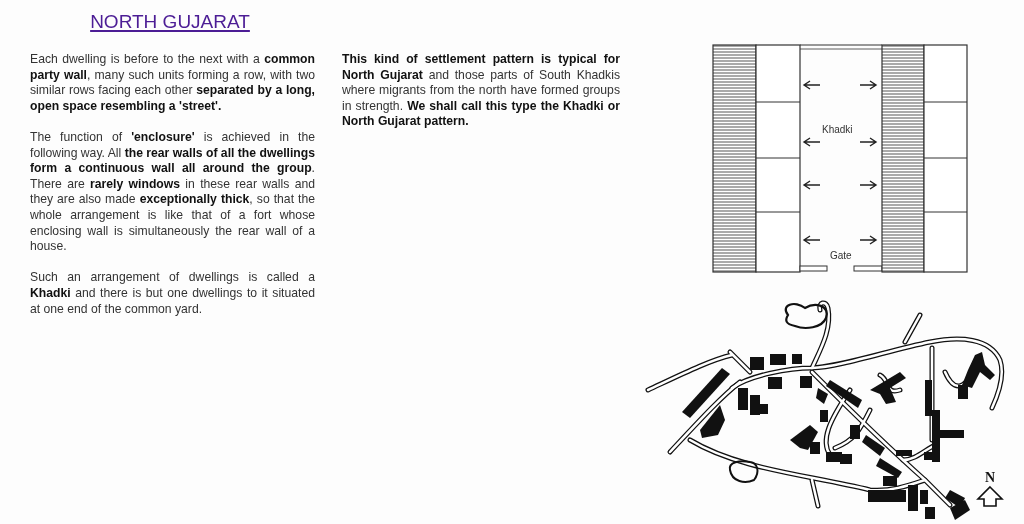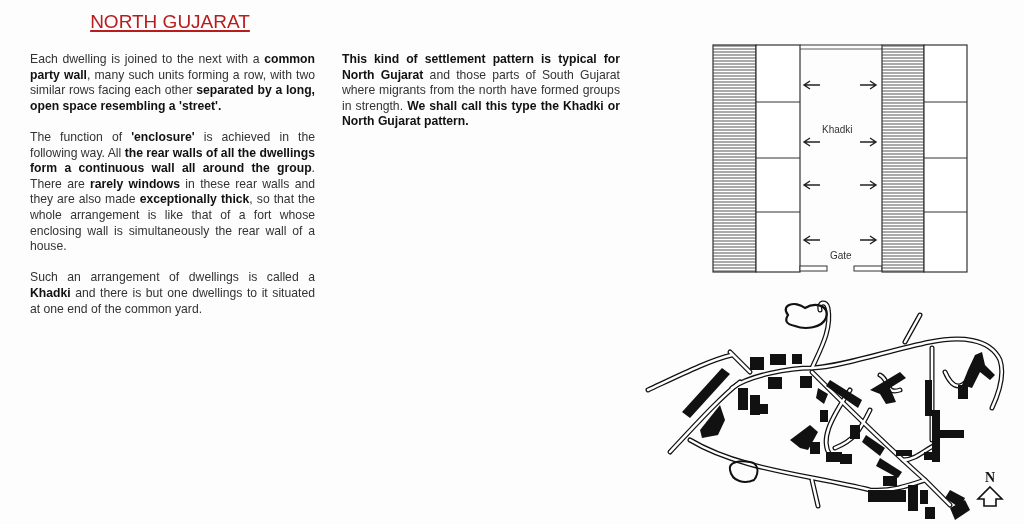--- a/index.html
+++ b/index.html
@@ -5,21 +5,21 @@
   html, body { margin: 0; padding: 0; }
   body {
     width: 1024px; height: 524px; overflow: hidden;
     background: #fdfdfd;
     position: relative;
     font-family: "Liberation Sans", sans-serif;
     color: #222;
   }
   .title {
     position: absolute; left: 60px; top: 10px; width: 220px;
-    text-align: center; color: #b91c1c;
+    text-align: center; color: #4c1d95;
     font-size: 19px; line-height: 23px;
     text-decoration: underline; text-decoration-thickness: 1.5px;
     text-underline-offset: 2px;
   }
   .col {
     position: absolute; top: 52px;
     font-size: 12.2px; line-height: 15.6px;
     text-align: justify; color: #333;
   }
   .col.left { left: 30px; width: 285px; }
@@ -30,26 +30,26 @@
   .map { position: absolute; left: 640px; top: 280px; }
 </style>
 </head>
 <body>
 
 <div class="title">
   <div>NORTH GUJARAT</div>
 </div>
 
 <div class="col left" id="col-left">
-    <p><span>Each dwelling is joined to the next with a </span><b>common party wall</b><span>, many such units forming a row, with two similar rows facing each other </span><b>separated by a long, open space resembling a 'street'.</b></p>
+    <p><span>Each dwelling is before to the next with a </span><b>common party wall</b><span>, many such units forming a row, with two similar rows facing each other </span><b>separated by a long, open space resembling a 'street'.</b></p>
     <p><span>The function of </span><b>'enclosure'</b><span> is achieved in the following way. All </span><b>the rear walls of all the dwellings form a continuous wall all around the group</b><span>. There are </span><b>rarely windows</b><span> in these rear walls and they are also made </span><b>exceptionally thick</b><span>, so that the whole arrangement is like that of a fort whose enclosing wall is simultaneously the rear wall of a house.</span></p>
     <p><span>Such an arrangement of dwellings is called a </span><b>Khadki</b><span> and there is but one dwellings to it situated at one end of the common yard.</span></p>
   </div>
 <div class="col mid" id="col-mid">
-    <p><b>This kind of settlement pattern is typical for North Gujarat</b><span> and those parts of South Gujarat where migrants from the north have formed groups in strength. </span><b>We shall call this type the Khadki or North Gujarat pattern.</b></p>
+    <p><b>This kind of settlement pattern is typical for North Gujarat</b><span> and those parts of South Khadkis where migrants from the north have formed groups in strength. </span><b>We shall call this type the Khadki or North Gujarat pattern.</b></p>
   </div>
 
 <svg class="diagram" width="280" height="250" viewBox="0 0 280 250">
   <defs>
     <pattern id="hatch" width="6" height="3" patternUnits="userSpaceOnUse">
       <rect width="6" height="3" fill="#fff"></rect>
       <line x1="0" y1="1" x2="6" y2="1" stroke="#555" stroke-width="1"></line>
     </pattern>
   </defs>
   <g>

